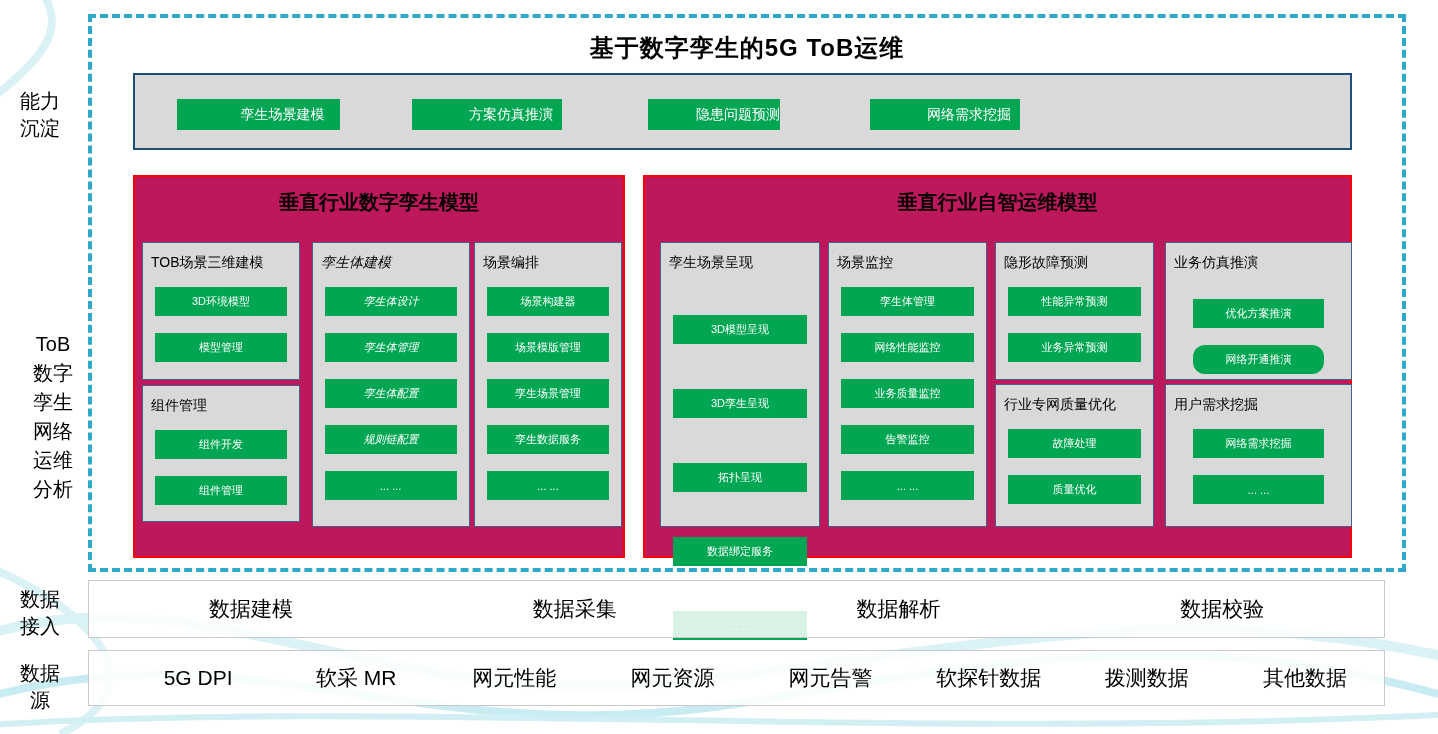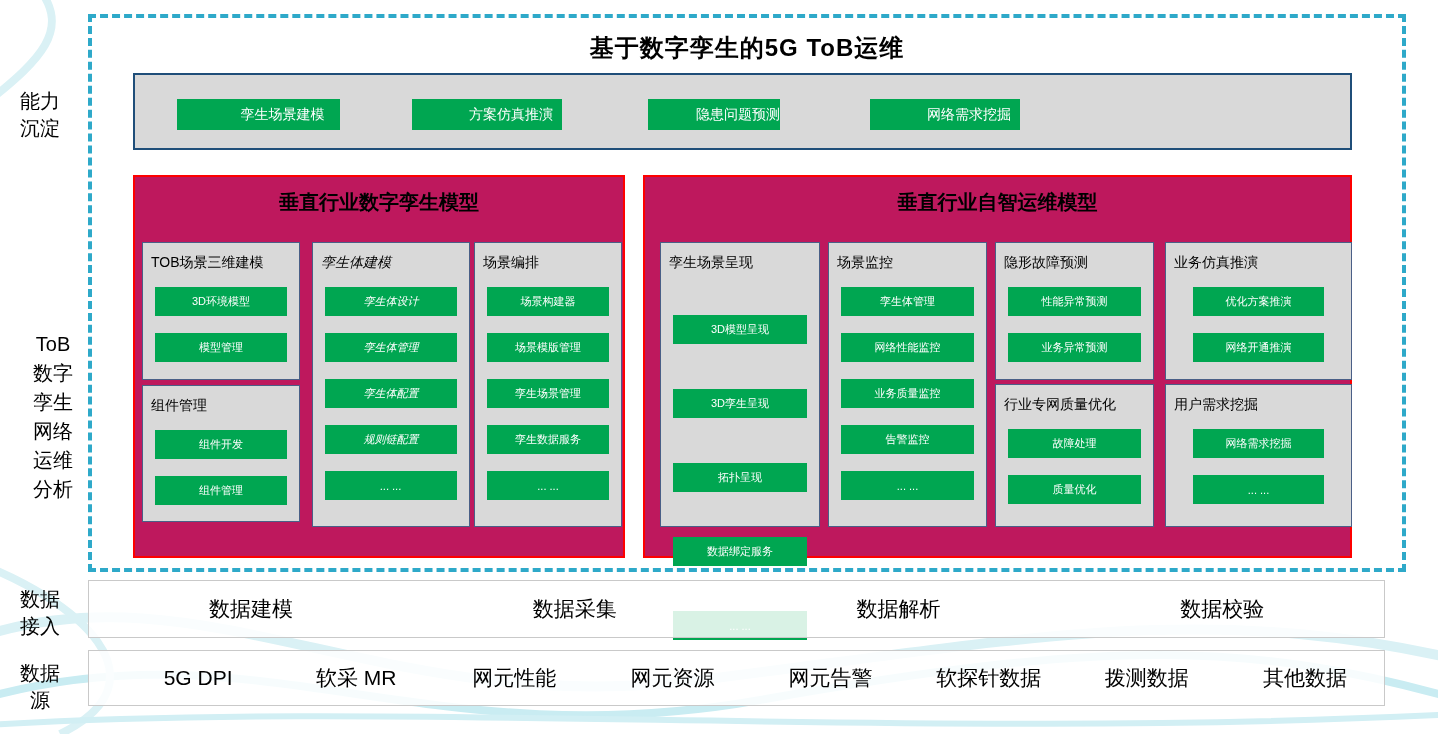--- a/index.html
+++ b/index.html
@@ -145,22 +145,22 @@
     </div>
 
     <div class="panel" style="left:350px;top:207px;width:159px;height:143px;">
       <div class="panel-title">行业专网质量优化</div>
       <div class="gbtn">故障处理</div>
       <div class="gbtn">质量优化</div>
     </div>
 
     <div class="panel" style="left:520px;top:65px;width:187px;height:138px;">
       <div class="panel-title">业务仿真推演</div>
-      <div class="gbtn" style="margin:0 27px 17px;">优化方案推演</div>
-      <div class="gbtn" style="margin:0 27px 17px;">网络开通推演</div>
+      <div class="gbtn" style="margin:12px 27px 17px;">优化方案推演</div>
+      <div class="gbtn" style="margin:0 27px 17px;border-radius:12px;">网络开通推演</div>
     </div>
 
     <div class="panel" style="left:520px;top:207px;width:187px;height:143px;">
       <div class="panel-title">用户需求挖掘</div>
       <div class="gbtn" style="margin:0 27px 17px;">网络需求挖掘</div>
       <div class="gbtn" style="margin:0 27px 17px;">... ...</div>
     </div>
   </div>
 
   <div class="data-row row-4" style="top:580px;height:58px;">

